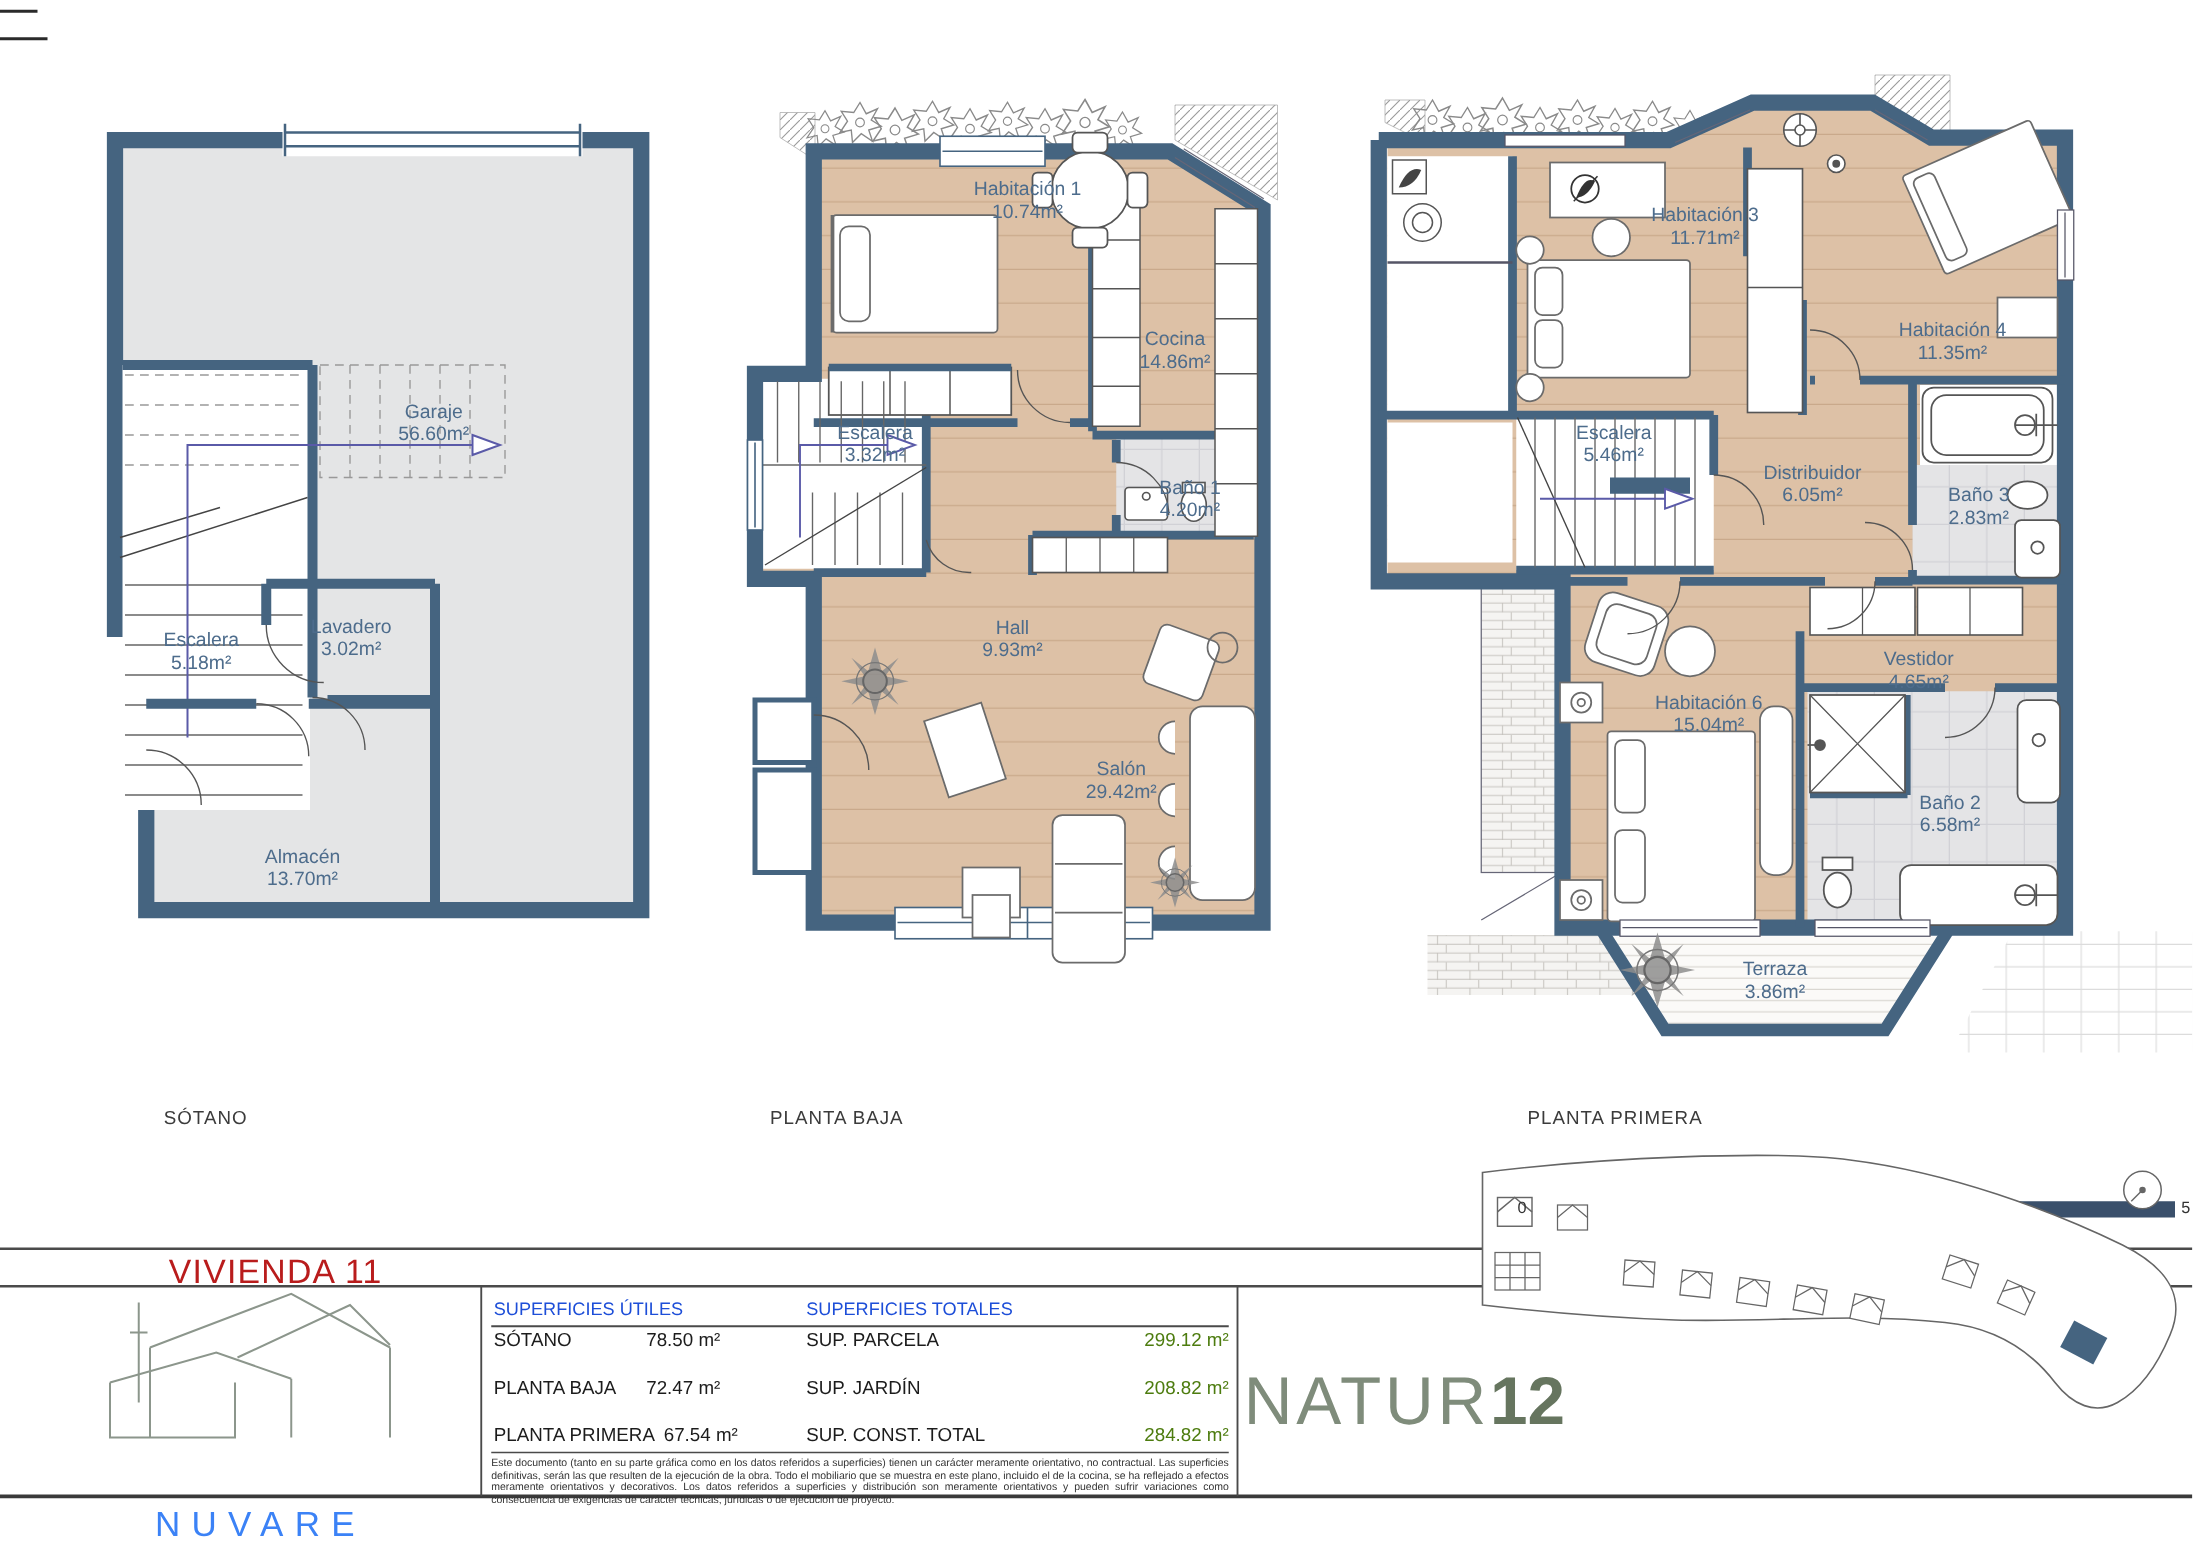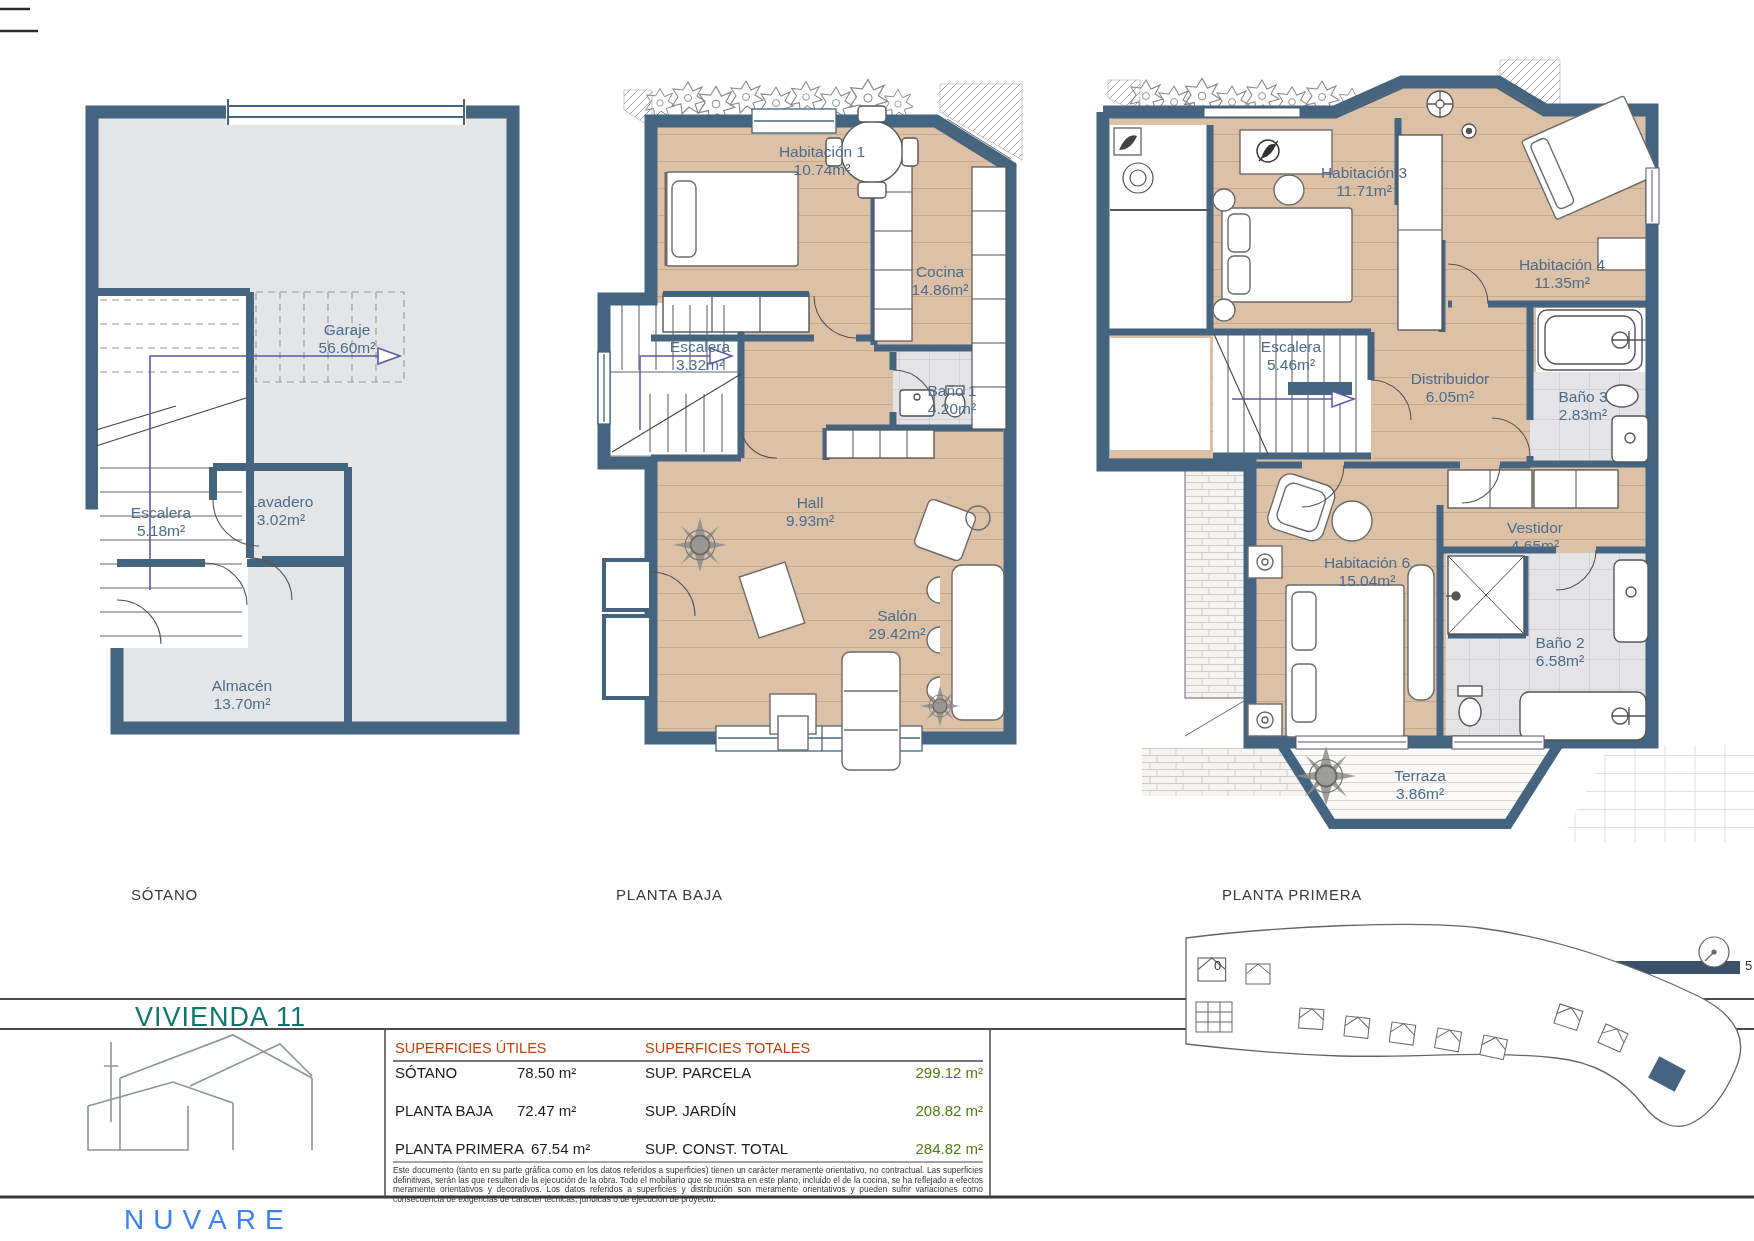--- a/index.html
+++ b/index.html
@@ -4,22 +4,22 @@
 <style>
   html,body{margin:0;padding:0;background:#fff;}
   #page{position:relative;width:1754px;height:1241px;background:#ffffff;overflow:hidden;
         font-family:"Liberation Sans",sans-serif;}
   svg{position:absolute;left:0;top:0;}
   .room-label{position:absolute;transform:translateX(-50%);text-align:center;
               font-size:15.5px;line-height:18px;color:#4d6c8c;white-space:nowrap;}
   .room-label .rn{display:block;}
   .room-label .ra{display:block;}
   .floor-label{position:absolute;font-size:15px;letter-spacing:.8px;color:#3b3b3b;white-space:nowrap;}
-  .title{position:absolute;left:135px;top:1002px;font-size:27px;letter-spacing:1px;color:#0f766e;}
-  .tbl-h{position:absolute;font-size:14.5px;color:#c2410c;white-space:nowrap;}
+  .title{position:absolute;left:135px;top:1002px;font-size:27px;letter-spacing:1px;color:#b91c1c;}
+  .tbl-h{position:absolute;font-size:14.5px;color:#1d4ed8;white-space:nowrap;}
   .tbl-c{position:absolute;font-size:15px;color:#1c1c1c;white-space:nowrap;}
   .tbl-v{position:absolute;font-size:15px;color:#1c1c1c;white-space:nowrap;}
   .tbl-vr{position:absolute;font-size:15px;color:#4d7c0f;text-align:right;width:130px;white-space:nowrap;}
   .disclaimer{position:absolute;left:393px;top:1166px;width:590px;font-size:8.4px;line-height:9.7px;
               color:#333;text-align:justify;}
   .nuvare-text{position:absolute;left:124px;top:1204px;font-size:28px;letter-spacing:9px;color:#3b82f6;}
   .natur{position:absolute;left:995px;top:1090px;font-size:54px;color:#7f8c7b;letter-spacing:3px;white-space:nowrap;}
   .natur b{color:#66755f;letter-spacing:0;}
   .scale-num{position:absolute;font-size:13px;color:#333;}
 </style>
@@ -545,17 +545,18 @@
   <div class="tbl-c" style="left:645px;top:1064px;">SUP. PARCELA</div>
   <div class="tbl-vr" style="left:853px;top:1064px;">299.12 m²</div>
   <div class="tbl-c" style="left:645px;top:1102px;">SUP. JARDÍN</div>
   <div class="tbl-vr" style="left:853px;top:1102px;">208.82 m²</div>
   <div class="tbl-c" style="left:645px;top:1140px;">SUP. CONST. TOTAL</div>
   <div class="tbl-vr" style="left:853px;top:1140px;">284.82 m²</div>
 
   <div class="disclaimer">Este documento (tanto en su parte gráfica como en los datos referidos a superficies) tienen un carácter meramente orientativo, no contractual. Las superficies definitivas, serán las que resulten de la ejecución de la obra. Todo el mobiliario que se muestra en este plano, incluido el de la cocina, se ha reflejado a efectos meramente orientativos y decorativos. Los datos referidos a superficies y distribución son meramente orientativos y pueden sufrir variaciones como consecuencia de exigencias de carácter técnicas, jurídicas o de ejecución de proyecto.</div>
 
   <div class="nuvare-text">NUVARE</div>
+  <div class="natur"><span>NATUR</span><b>12</b></div>
 
   <div class="scale-num" style="left:1214px;top:958px;">0</div>
   <div class="scale-num" style="left:1745px;top:958px;">5</div>
 
 </div>
 
 </body></html>

